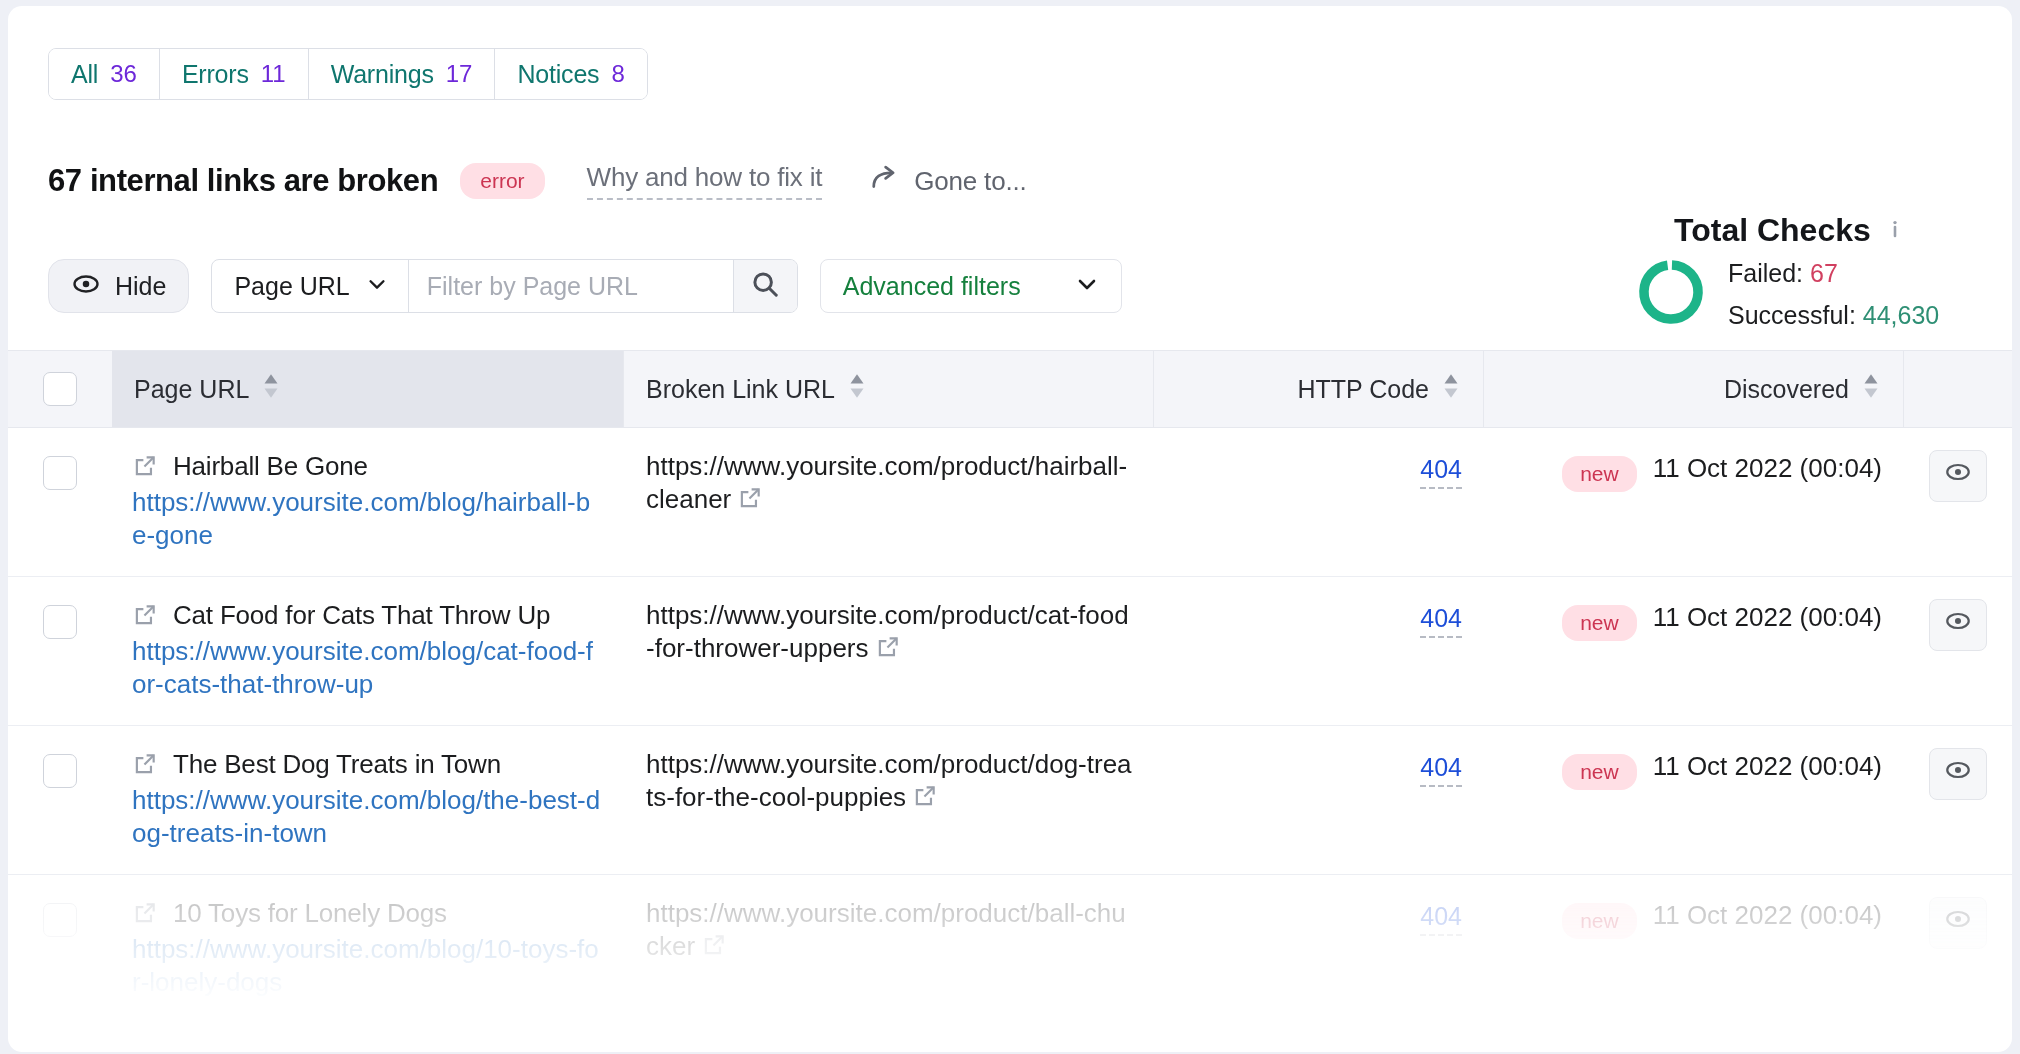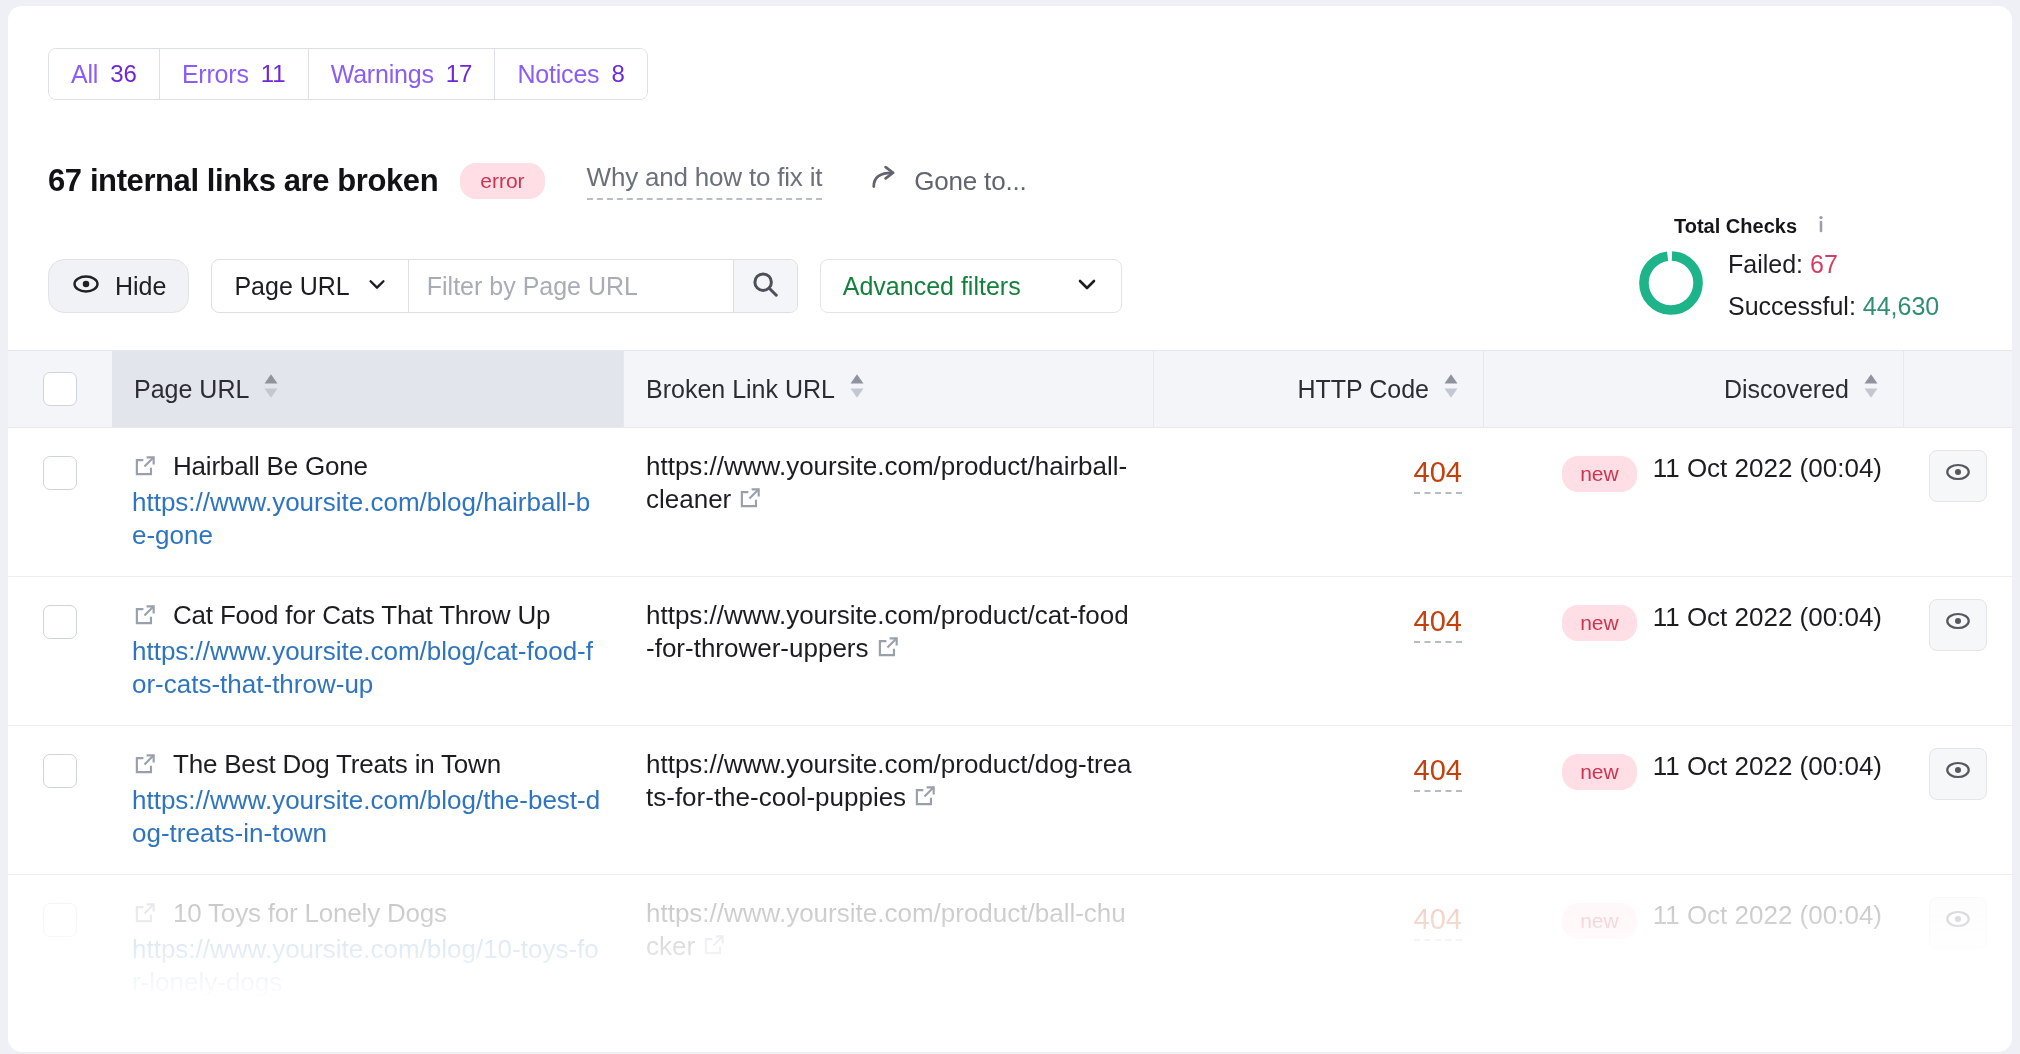--- a/index.html
+++ b/index.html
@@ -50,21 +50,21 @@
     gap: 12px;
     padding: 0 22px;
     height: 100%;
     border-right: 1px solid #dcdfe6;
     cursor: pointer;
     background: #fff;
   }
   .tab:last-child { border-right: none; }
   .tab-label {
     font-size: 25px;
-    color: #8b5cf6;
+    color: #0f766e;
     letter-spacing: -0.2px;
   }
   .tab-count {
     font-size: 24px;
     color: #6d28d9;
   }
 
   
   .title-row {
     position: absolute;
@@ -194,21 +194,21 @@
     top: 206px;
     width: 330px;
   }
   .checks-head {
     display: flex;
     align-items: center;
     gap: 12px;
     justify-content: flex-start;
     margin-left: 38px;
   }
-  .checks-title { font-size: 20px; font-weight: bold; color: #14161a; }
+  .checks-title { font-size: 32px; font-weight: bold; color: #14161a; }
   .checks-body {
     display: flex;
     align-items: center;
     gap: 22px;
     margin-top: 8px;
   }
   .donut { flex: 0 0 auto; }
   .checks-lines { display: flex; flex-direction: column; gap: 13px; }
   .checks-line { font-size: 25px; color: #1c1d1f; white-space: nowrap; }
   .val-failed { color: #d14060; }
@@ -280,22 +280,22 @@
     margin-top: 2px;
     cursor: pointer;
   }
   .broken-url {
     font-size: 26px;
     color: #1c1d1f;
     word-break: break-all;
     line-height: 1.28;
   }
   .http-code {
-    font-size: 29px;
-    color: #c2410c;
+    font-size: 25px;
+    color: #1d4ed8;
     border-bottom: 2px dashed #b7bbc4;
     padding-bottom: 4px;
     cursor: pointer;
   }
   .new-badge {
     background: #ffdfe5;
     color: #cc3552;
     font-size: 21px;
     border-radius: 16px;
     padding: 7px 18px 8px 18px;

